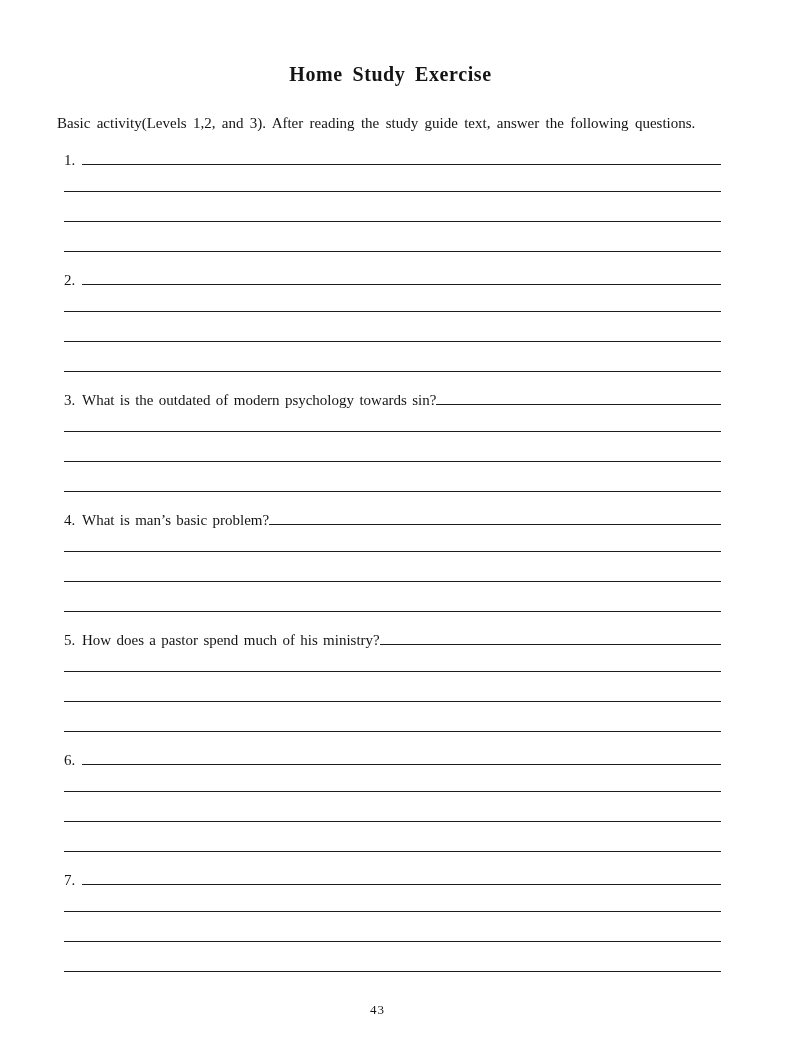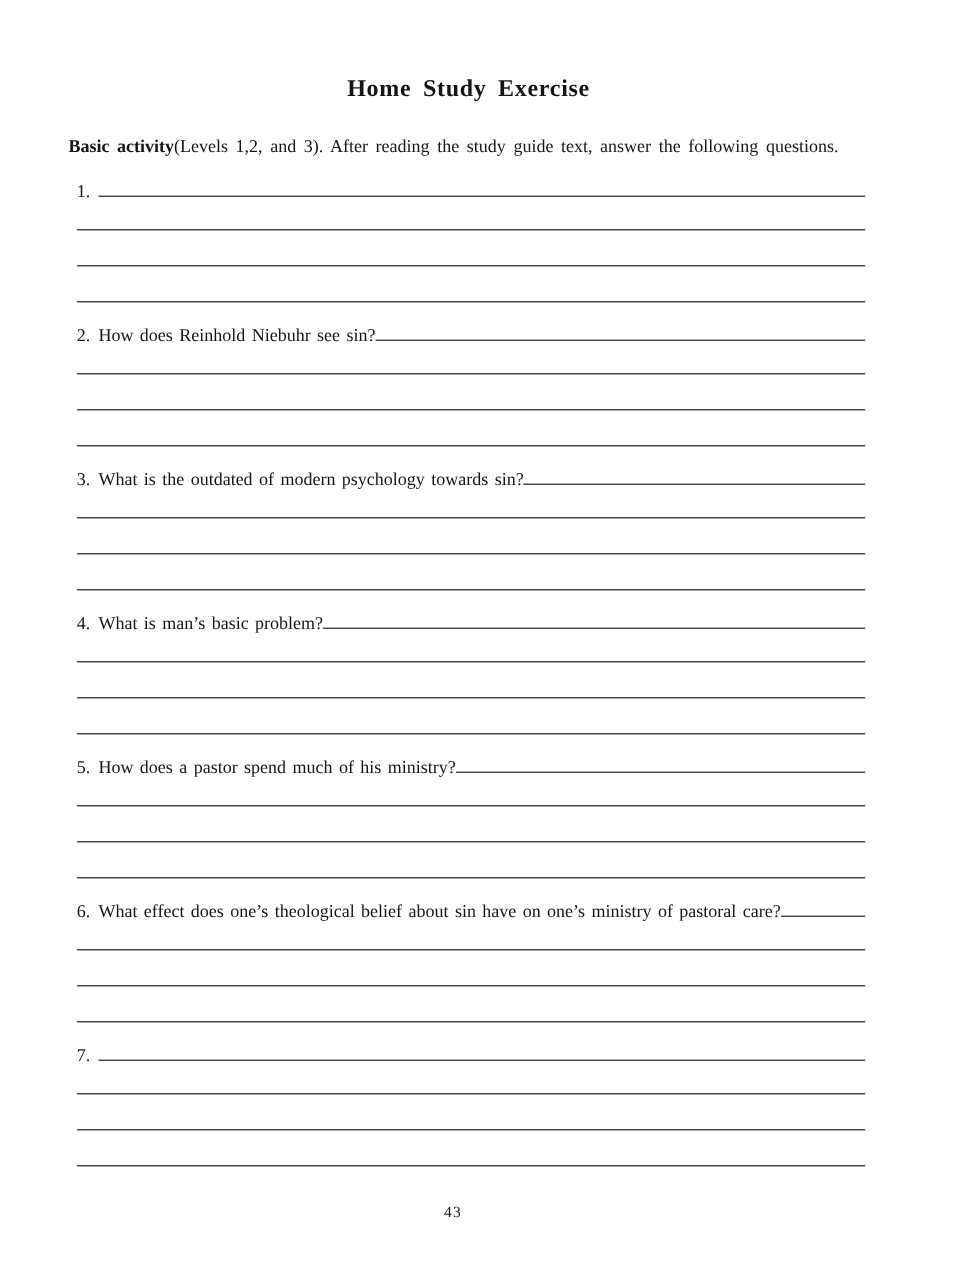--- a/index.html
+++ b/index.html
@@ -26,21 +26,21 @@
     word-spacing: 4px;
     transform: translateX(-5px);
   }
   .intro {
     margin: 27px 60px 0 57px;
     font-size: 15px;
     line-height: 21px;
     white-space: nowrap;
     word-spacing: 2.6px;
   }
-  .intro .bold { font-weight: bold; text-align: center; }
+  .intro .bold { font-weight: normal; text-align: center; }
   .questions {
     margin: 16px 70px 0 64px; 
   }
   .question { margin-bottom: 18px; }
   .q-row {
     display: flex;
     align-items: baseline;
     height: 21px;
     font-size: 15px;
     line-height: 21px;
@@ -87,21 +87,20 @@
         <span class="blank-inline"></span>
       </div>
       <div class="answer-line first"></div>
       <div class="answer-line"></div>
       <div class="answer-line"></div>
     </div>
 
     <div class="question">
       <div class="q-row">
         <span class="q-num">2.</span>
-        <span class="q-text">How does Reinhold Niebuhr see sin?</span>
         <span class="blank-inline"></span>
       </div>
       <div class="answer-line first"></div>
       <div class="answer-line"></div>
       <div class="answer-line"></div>
     </div>
 
     <div class="question">
       <div class="q-row">
         <span class="q-num">3.</span>
@@ -131,21 +130,20 @@
         <span class="blank-inline"></span>
       </div>
       <div class="answer-line first"></div>
       <div class="answer-line"></div>
       <div class="answer-line"></div>
     </div>
 
     <div class="question">
       <div class="q-row">
         <span class="q-num">6.</span>
-        <span class="q-text">What effect does one’s theological belief about sin have on one’s ministry of pastoral care?</span>
         <span class="blank-inline"></span>
       </div>
       <div class="answer-line first"></div>
       <div class="answer-line"></div>
       <div class="answer-line"></div>
     </div>
 
     <div class="question">
       <div class="q-row">
         <span class="q-num">7.</span>

